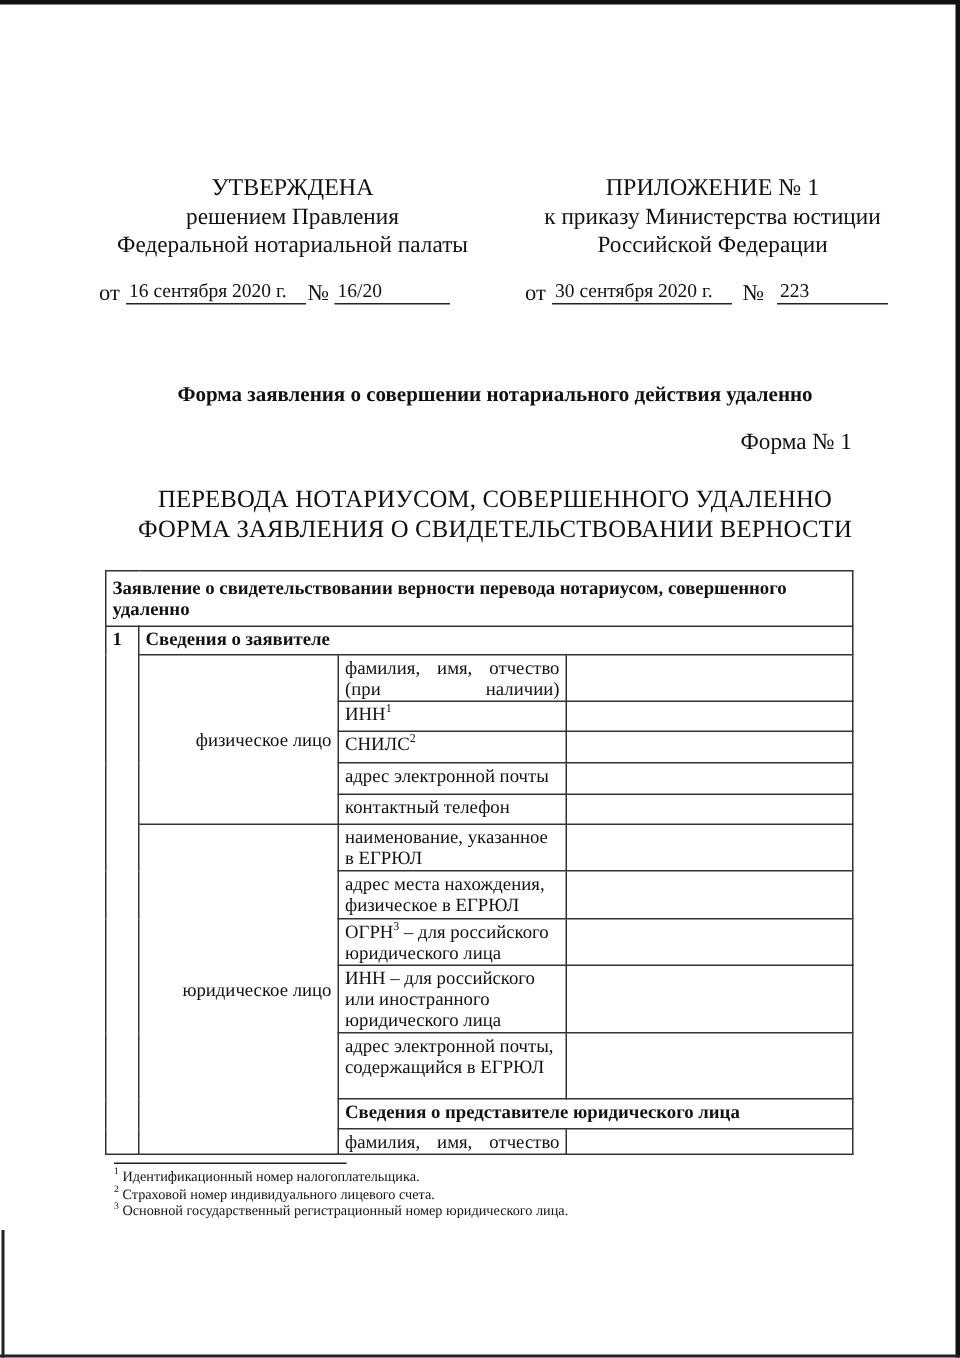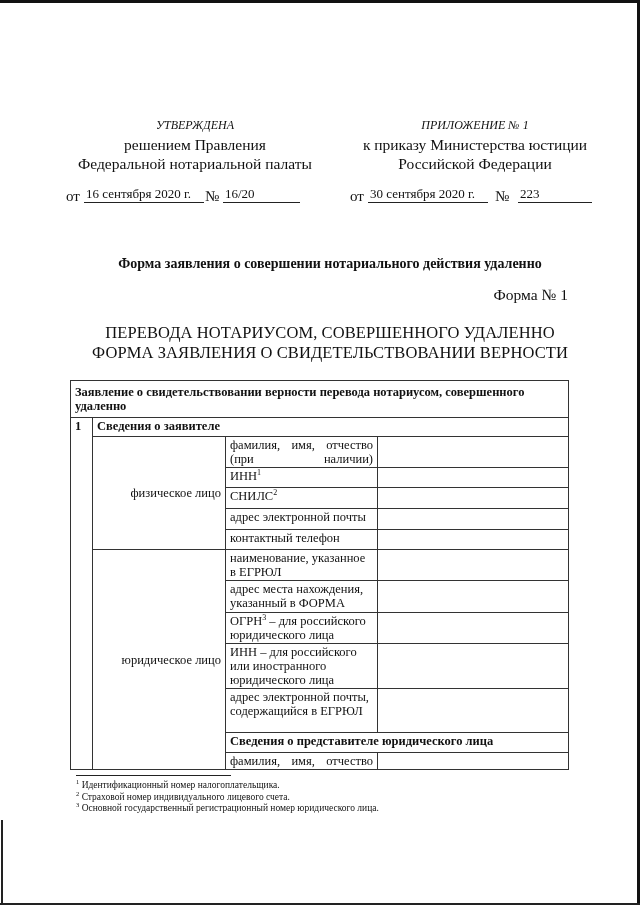--- a/index.html
+++ b/index.html
@@ -7,21 +7,21 @@
     width: 640px; height: 905px; position: relative; overflow: hidden;
     background: #ffffff; color: #111;
     font-family: "Liberation Serif", "DejaVu Serif", serif;
   }
   .frame-top { position: absolute; left: 0; top: 0; width: 640px; height: 3px; background: #111; }
   .frame-right { position: absolute; right: 0; top: 0; width: 3px; height: 905px; background: #111; }
   .frame-bottom { position: absolute; left: 0; bottom: 0; width: 640px; height: 2px; background: #222; }
   .frame-left { position: absolute; left: 1px; top: 820px; width: 2px; height: 85px; background: #222; }
 
   .block { position: absolute; text-align: center; font-size: 15.5px; line-height: 19px; }
-  .block .head { font-size: 12px; font-style: italic; }
+  .block .head { font-size: 16px; }
   .approved { left: 60px; top: 116px; width: 270px; }
   .appendix { left: 340px; top: 116px; width: 270px; }
 
   .dateline { position: absolute; font-size: 15px; top: 186px; height: 20px; }
   .dateline .lbl { position: absolute; top: 2px; }
   .dateline .fill { position: absolute; top: 0; font-size: 13px; border-bottom: 1px solid #222; height: 16px; padding-left: 2px; }
 
   .form-title { position: absolute; left: 60px; top: 256px; width: 540px; text-align: center; font-weight: bold; font-size: 14px; }
   .form-num { position: absolute; right: 72px; top: 286px; font-size: 15.5px; margin-left: 28px; }
   .big-title { position: absolute; left: 60px; top: 323px; width: 540px; text-align: center; font-size: 16.5px; line-height: 20px; letter-spacing: 0.1px; }
@@ -120,21 +120,21 @@
     <td class="field">контактный телефон</td>
     <td></td>
   </tr>
 
   <tr style="height:29px">
     <td class="cat" rowspan="7">юридическое лицо</td>
     <td class="field">наименование, указанное в ЕГРЮЛ</td>
     <td></td>
   </tr>
   <tr style="height:32px">
-    <td class="field">адрес места нахождения, указанный в ФОРМА</td>
+    <td class="field">адрес места нахождения, физическое в ЕГРЮЛ</td>
     <td></td>
   </tr>
   <tr style="height:31px">
     <td class="field"><span>ОГРН</span><sup>3</sup><span> – для российского юридического лица</span></td>
     <td></td>
   </tr>
   <tr style="height:45px">
     <td class="field">ИНН – для российского или иностранного юридического лица</td>
     <td></td>
   </tr>

